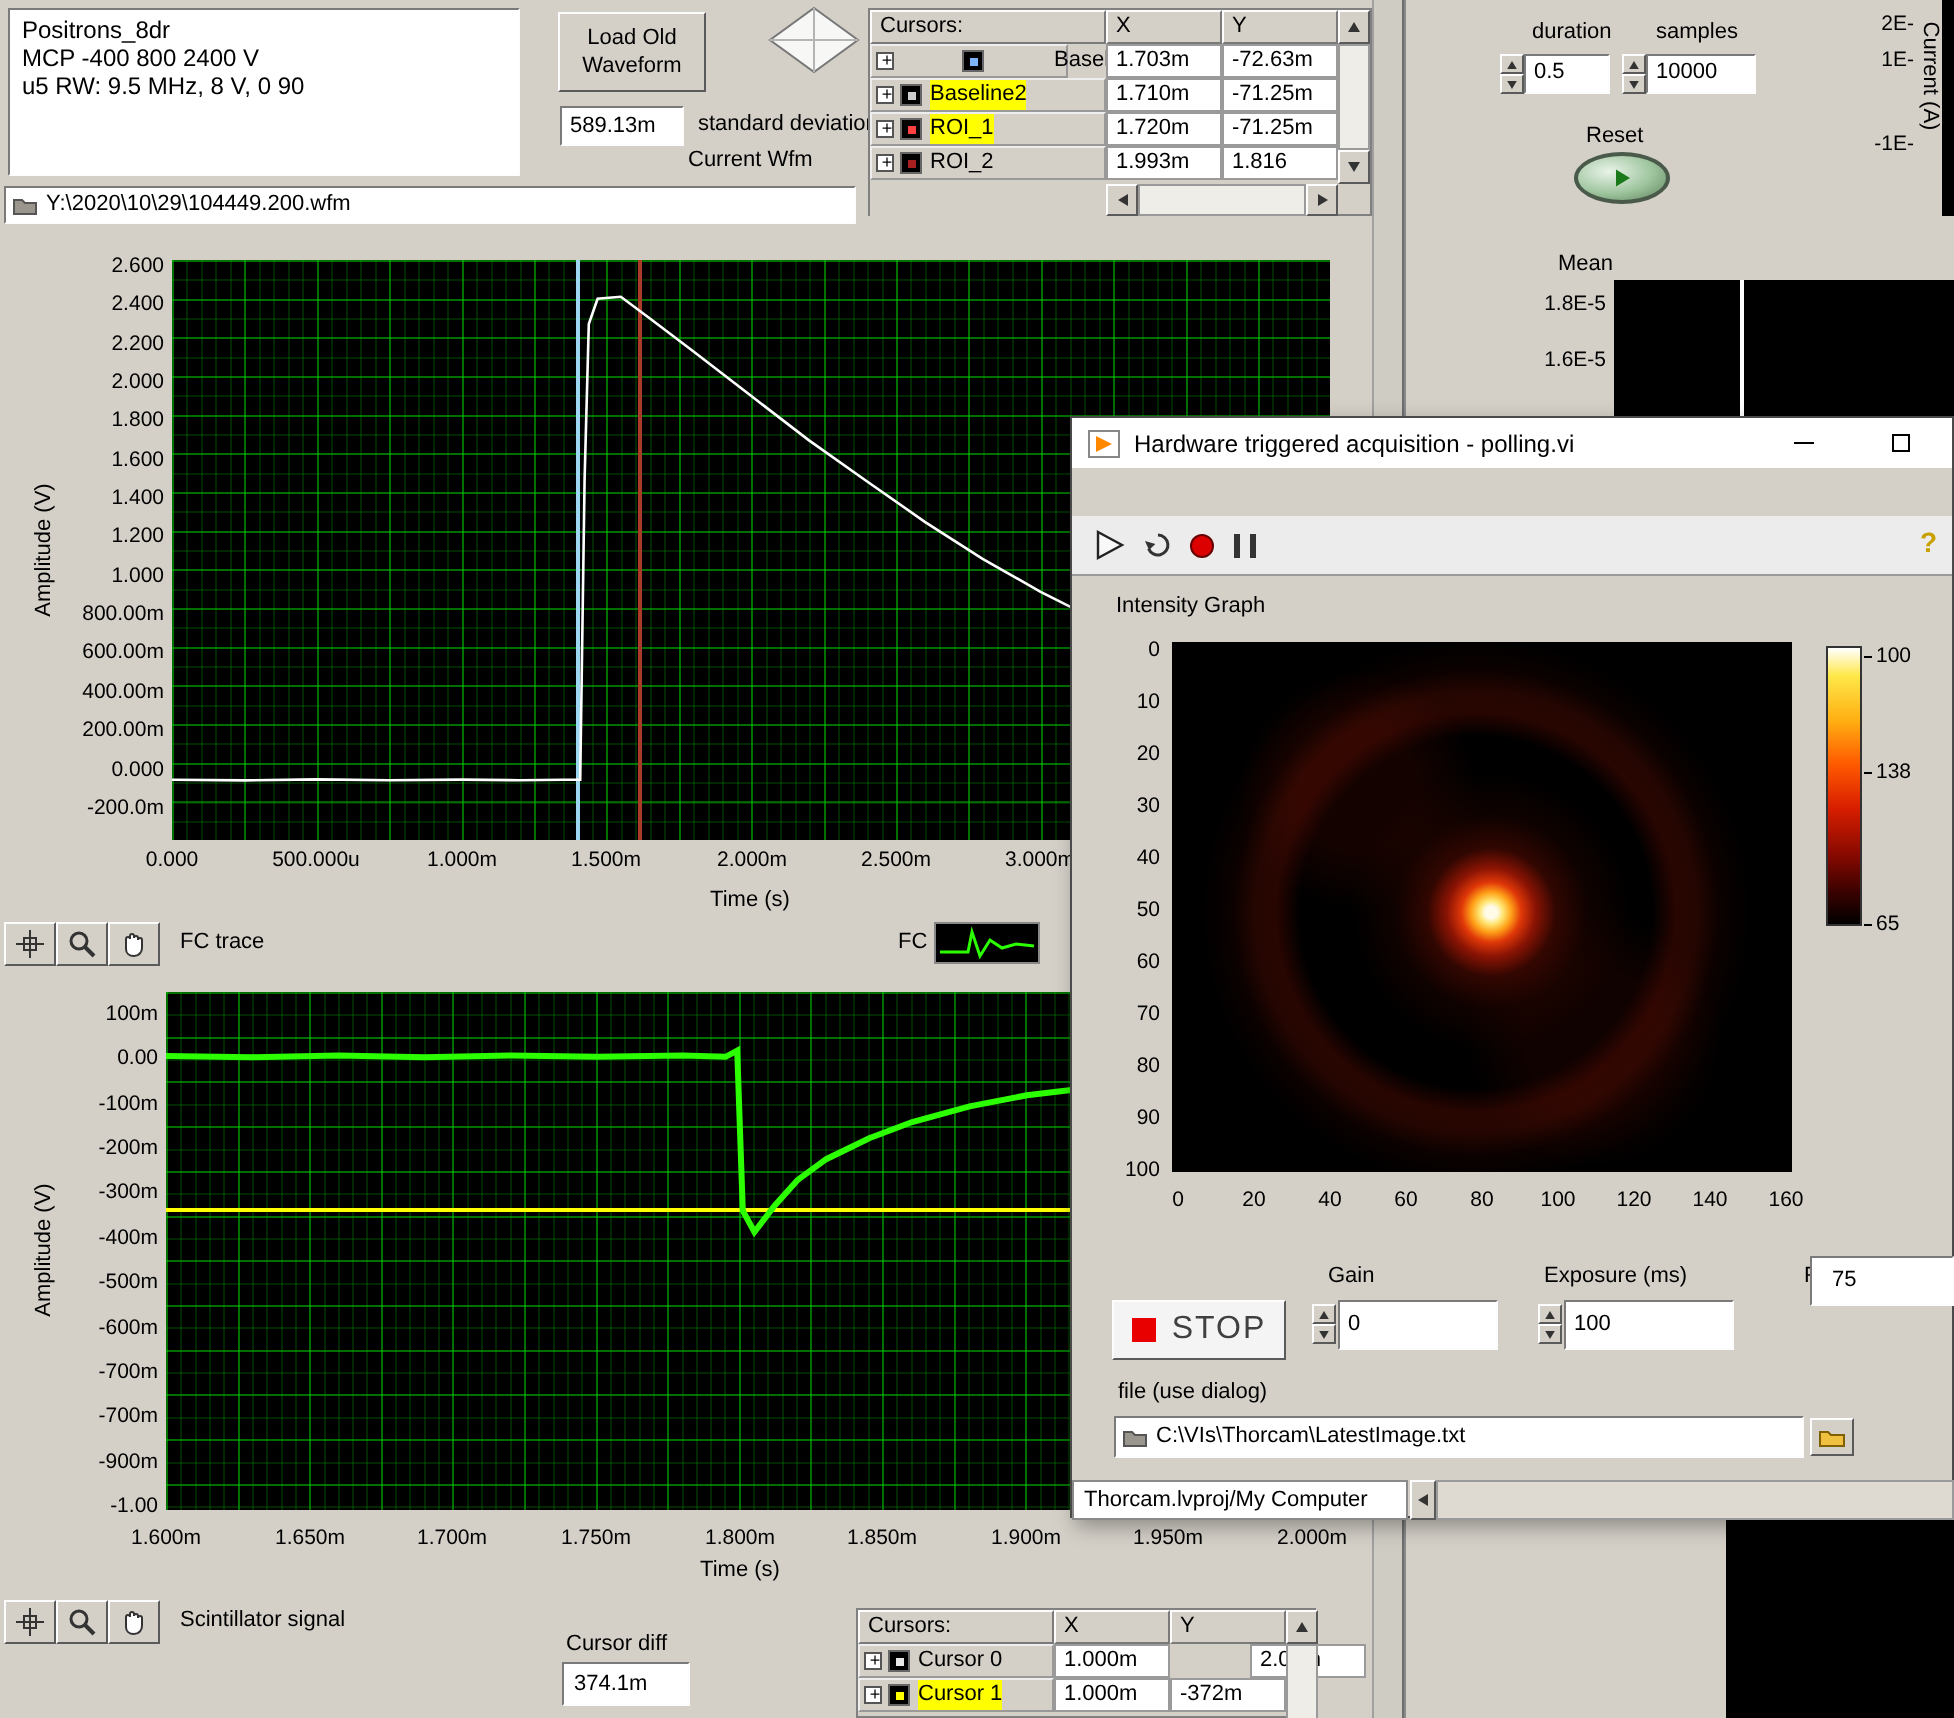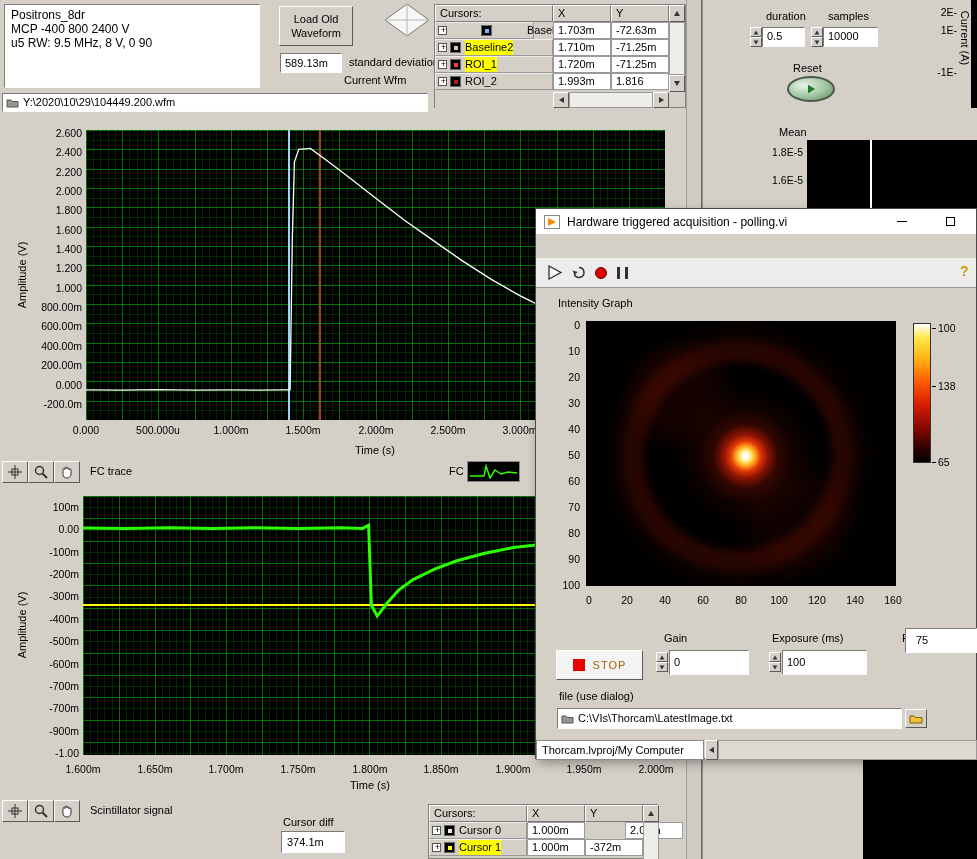--- a/index.html
+++ b/index.html
@@ -425,21 +425,21 @@
     <div class="cbar" style="left:377px;top:114px;width:18px;height:140px;"></div>
     <div class="abs" style="left:396px;top:119px;width:4px;height:1px;background:#000;"></div>
     <div class="abs" style="left:396px;top:177px;width:4px;height:1px;background:#000;"></div>
     <div class="abs" style="left:396px;top:253px;width:4px;height:1px;background:#000;"></div>
     <div class="lbl" style="left:402px;top:113px;font-size:10.5px;">100</div>
     <div class="lbl" style="left:402px;top:171px;font-size:10.5px;">138</div>
     <div class="lbl" style="left:402px;top:247px;font-size:10.5px;">65</div>
 
     <div class="abs raised" style="left:20px;top:441px;width:87px;height:30px;background:#f4f4f4;display:flex;align-items:center;justify-content:center;gap:8px;">
       <div style="width:12px;height:12px;background:#e80000;"></div>
-      <span style="color:#a16207;font-size:11px;letter-spacing:1px;">STOP</span>
+      <span style="color:#404040;font-size:16px;letter-spacing:1px;">STOP</span>
     </div>
 
     <div class="lbl" style="left:128px;top:423px;">Gain</div>
     <div class="spincol" style="left:120px;top:443px;">
       <div class="spb">
           <span class="tri-up" style="transform:scale(.8)"></span>
         </div>
       <div class="spb">
           <span class="tri-down" style="transform:scale(.8)"></span>
         </div>

